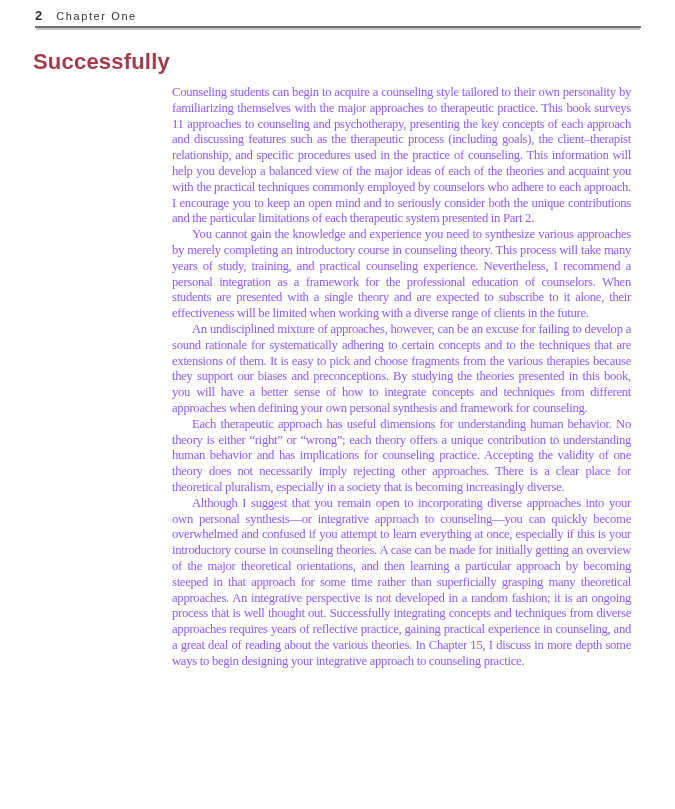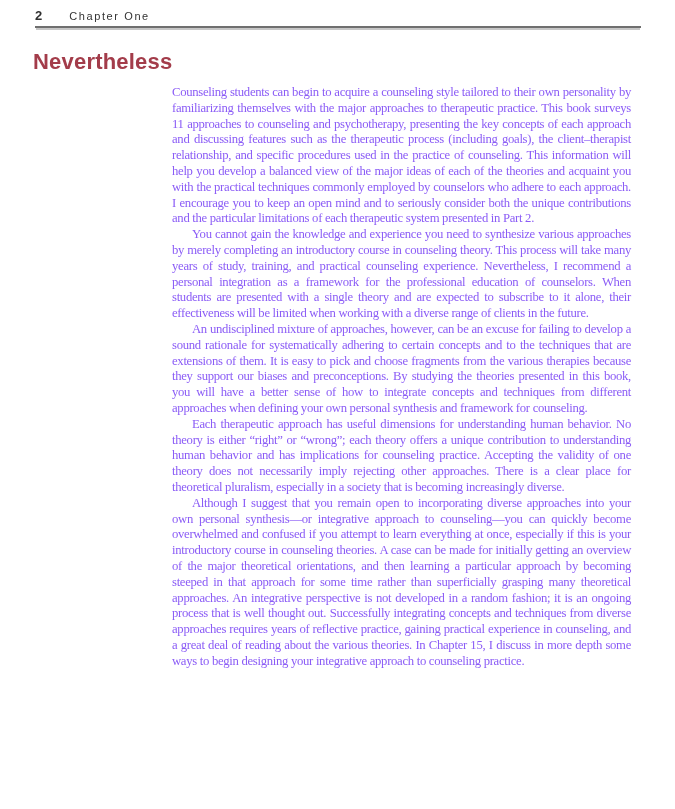--- a/index.html
+++ b/index.html
@@ -31,21 +31,21 @@
     font-weight: bold;
     font-size: 13px;
     color: #303030;
   }
   .chapter-title {
     font-family: "Liberation Sans", sans-serif;
     font-weight: normal;
     font-size: 11px;
     letter-spacing: 1.6px;
     color: #333333;
-    margin-left: 27px;
+    margin-left: 14px;
   }
   .page-title {
     position: absolute;
     top: 49px;
     left: 33px;
     margin: 0;
     font-family: "Liberation Sans", sans-serif;
     font-weight: 600;
     font-size: 22px;
     letter-spacing: 0.2px;
@@ -74,21 +74,21 @@
 </head>
 <body>
 
 <div class="page">
 
   <div class="running-head">
     <span class="page-number">2</span>
     <span class="chapter-title">Chapter One</span>
   </div>
 
-  <h1 class="page-title" style="color: rgb(163, 60, 74);">Nevertheless</h1>
+  <h1 class="page-title" style="color: rgb(163, 60, 74);">Successfully</h1>
 
   <div class="body-text">
     <p class="first">Counseling students can begin to acquire a counseling style tailored to their own personality by familiarizing themselves with the major approaches to therapeutic practice. This book surveys 11 approaches to counseling and psychotherapy, presenting the key concepts of each approach and discussing features such as the therapeutic process (including goals), the client–therapist relationship, and specific procedures used in the practice of counseling. This information will help you develop a balanced view of the major ideas of each of the theories and acquaint you with the practical techniques commonly employed by counselors who adhere to each approach. I encourage you to keep an open mind and to seriously consider both the unique contributions and the particular limitations of each therapeutic system presented in Part 2.</p>
     <p>You cannot gain the knowledge and experience you need to synthesize various approaches by merely completing an introductory course in counseling theory. This process will take many years of study, training, and practical counseling experience. Nevertheless, I recommend a personal integration as a framework for the professional education of counselors. When students are presented with a single theory and are expected to subscribe to it alone, their effectiveness will be limited when working with a diverse range of clients in the future.</p>
     <p>An undisciplined mixture of approaches, however, can be an excuse for failing to develop a sound rationale for systematically adhering to certain concepts and to the techniques that are extensions of them. It is easy to pick and choose fragments from the various therapies because they support our biases and preconceptions. By studying the theories presented in this book, you will have a better sense of how to integrate concepts and techniques from different approaches when defining your own personal synthesis and framework for counseling.</p>
     <p>Each therapeutic approach has useful dimensions for understanding human behavior. No theory is either “right” or “wrong”; each theory offers a unique contribution to understanding human behavior and has implications for counseling practice. Accepting the validity of one theory does not necessarily imply rejecting other approaches. There is a clear place for theoretical pluralism, especially in a society that is becoming increasingly diverse.</p>
     <p>Although I suggest that you remain open to incorporating diverse approaches into your own personal synthesis—or integrative approach to counseling—you can quickly become overwhelmed and confused if you attempt to learn everything at once, especially if this is your introductory course in counseling theories. A case can be made for initially getting an overview of the major theoretical orientations, and then learning a particular approach by becoming steeped in that approach for some time rather than superficially grasping many theoretical approaches. An integrative perspective is not developed in a random fashion; it is an ongoing process that is well thought out. Successfully integrating concepts and techniques from diverse approaches requires years of reflective practice, gaining practical experience in counseling, and a great deal of reading about the various theories. In Chapter 15, I discuss in more depth some ways to begin designing your integrative approach to counseling practice.</p>
   </div>
 
 </div>

